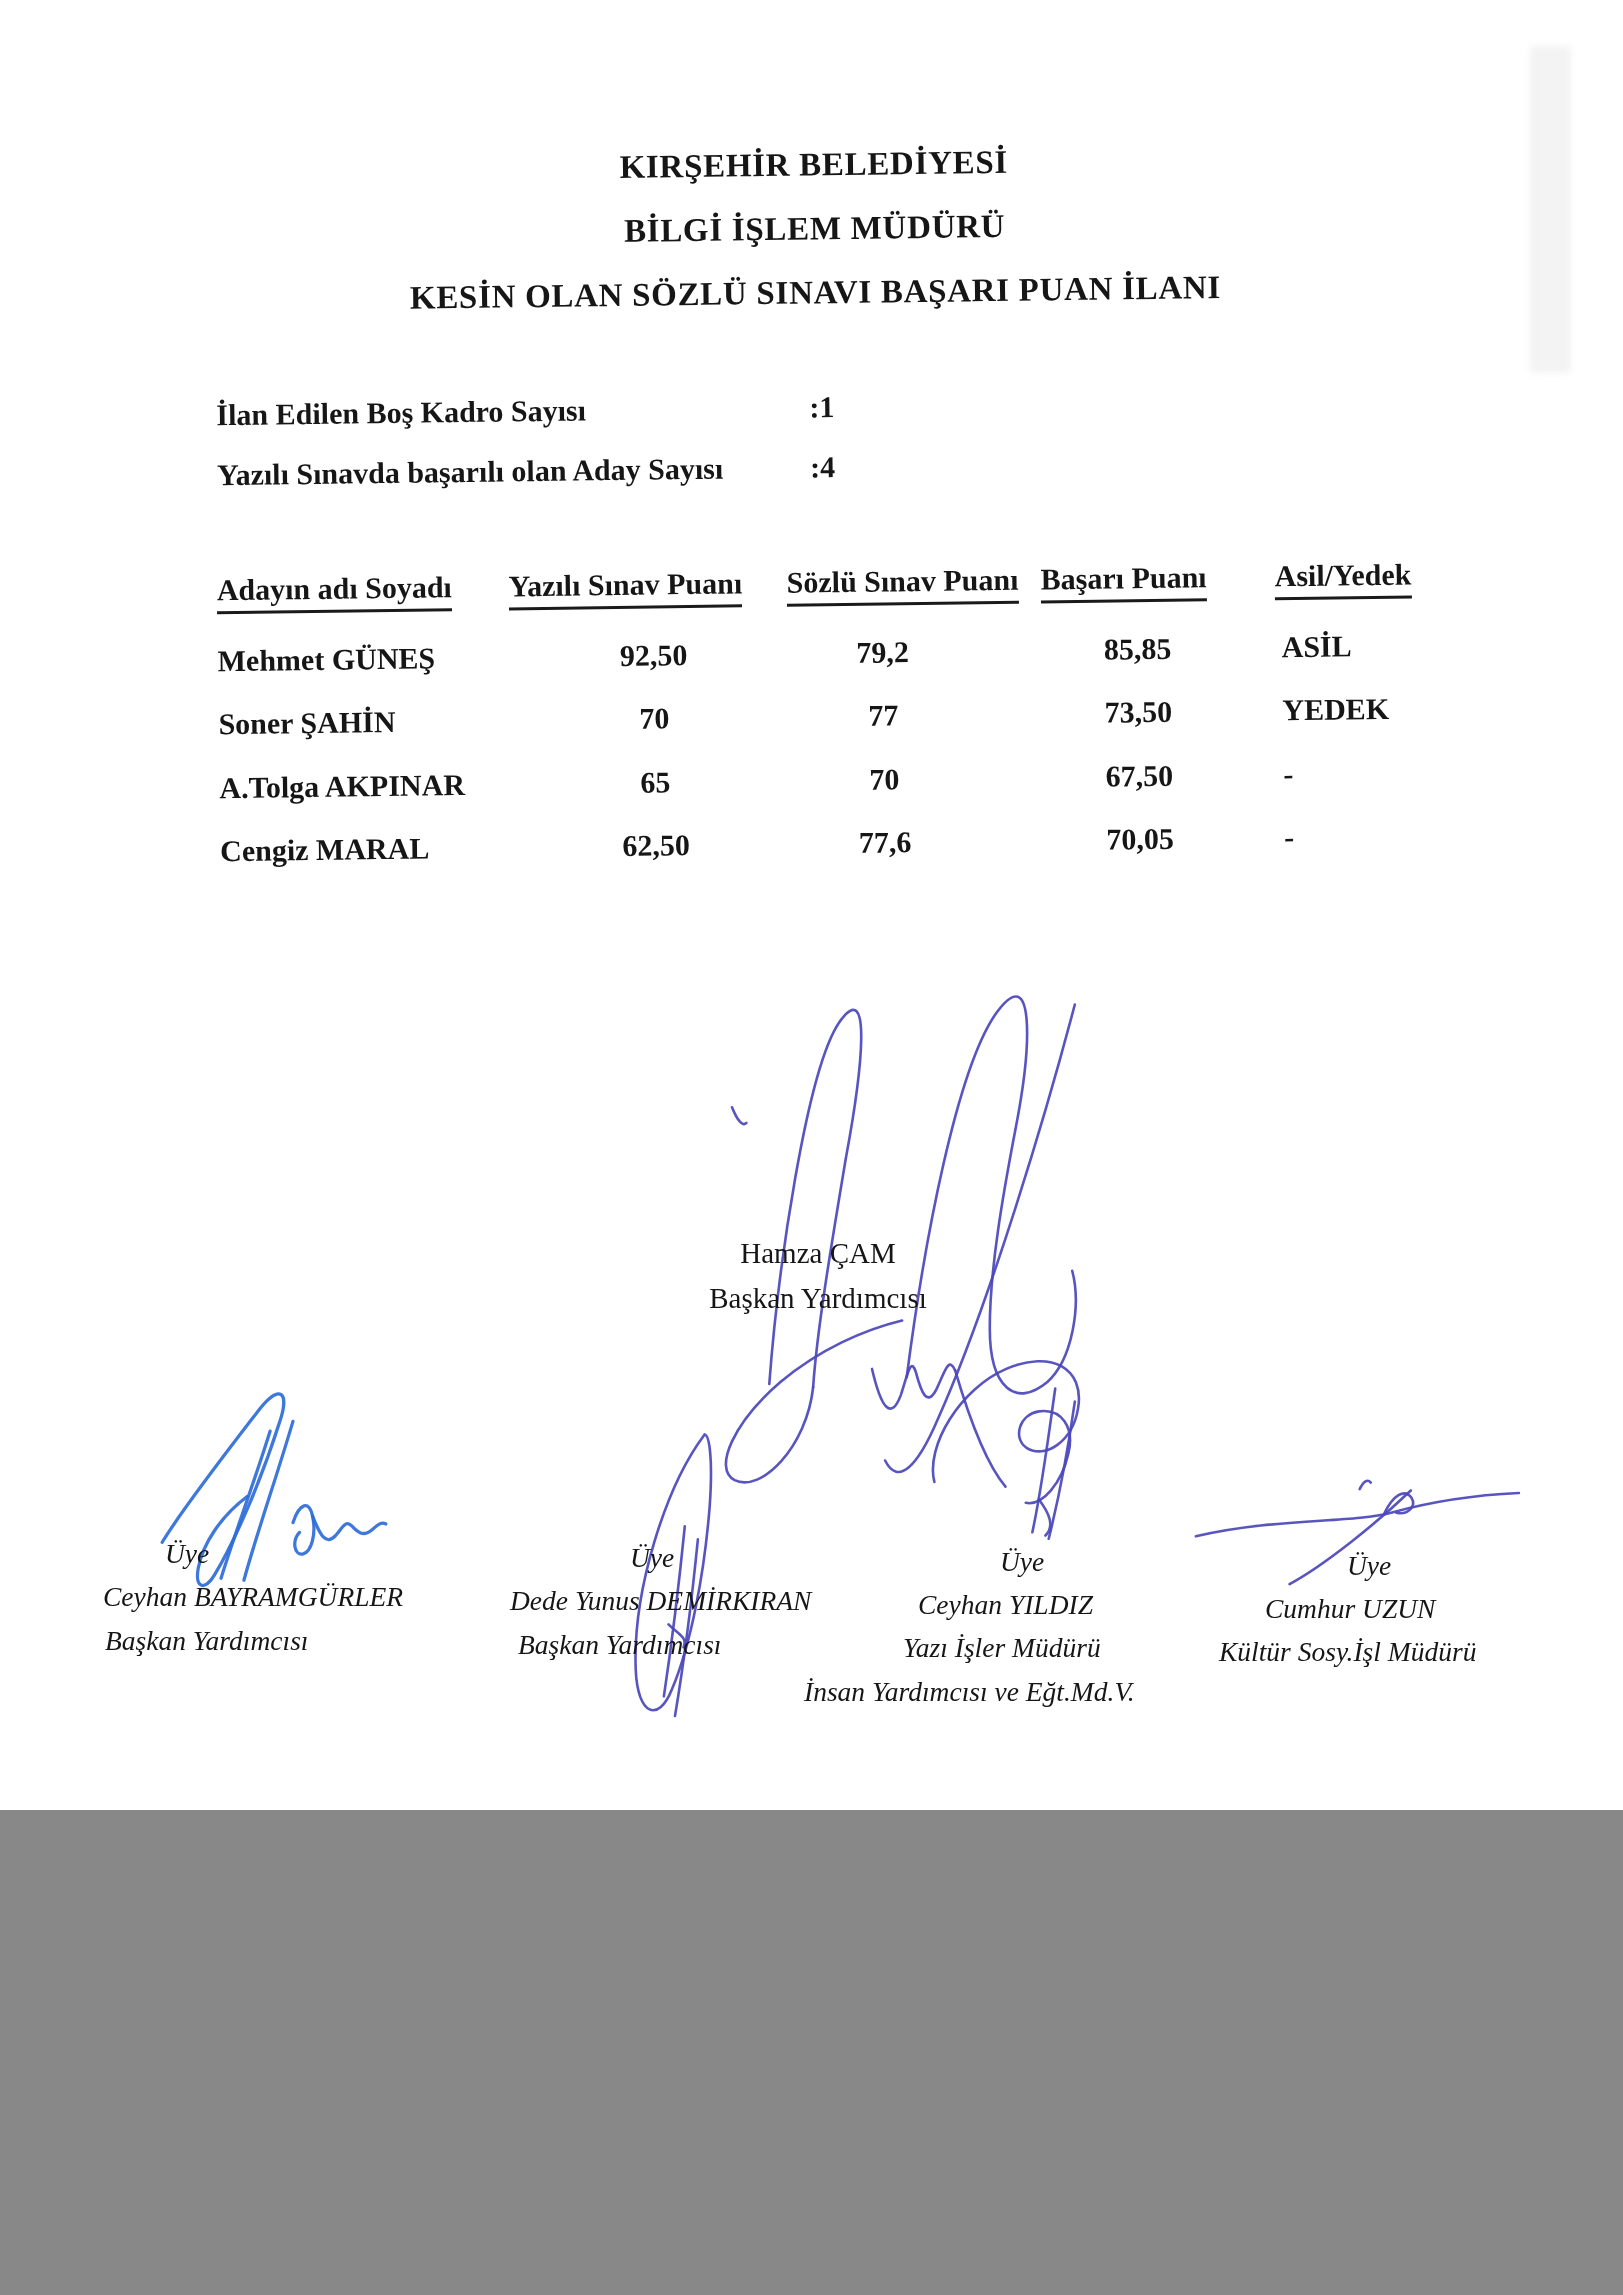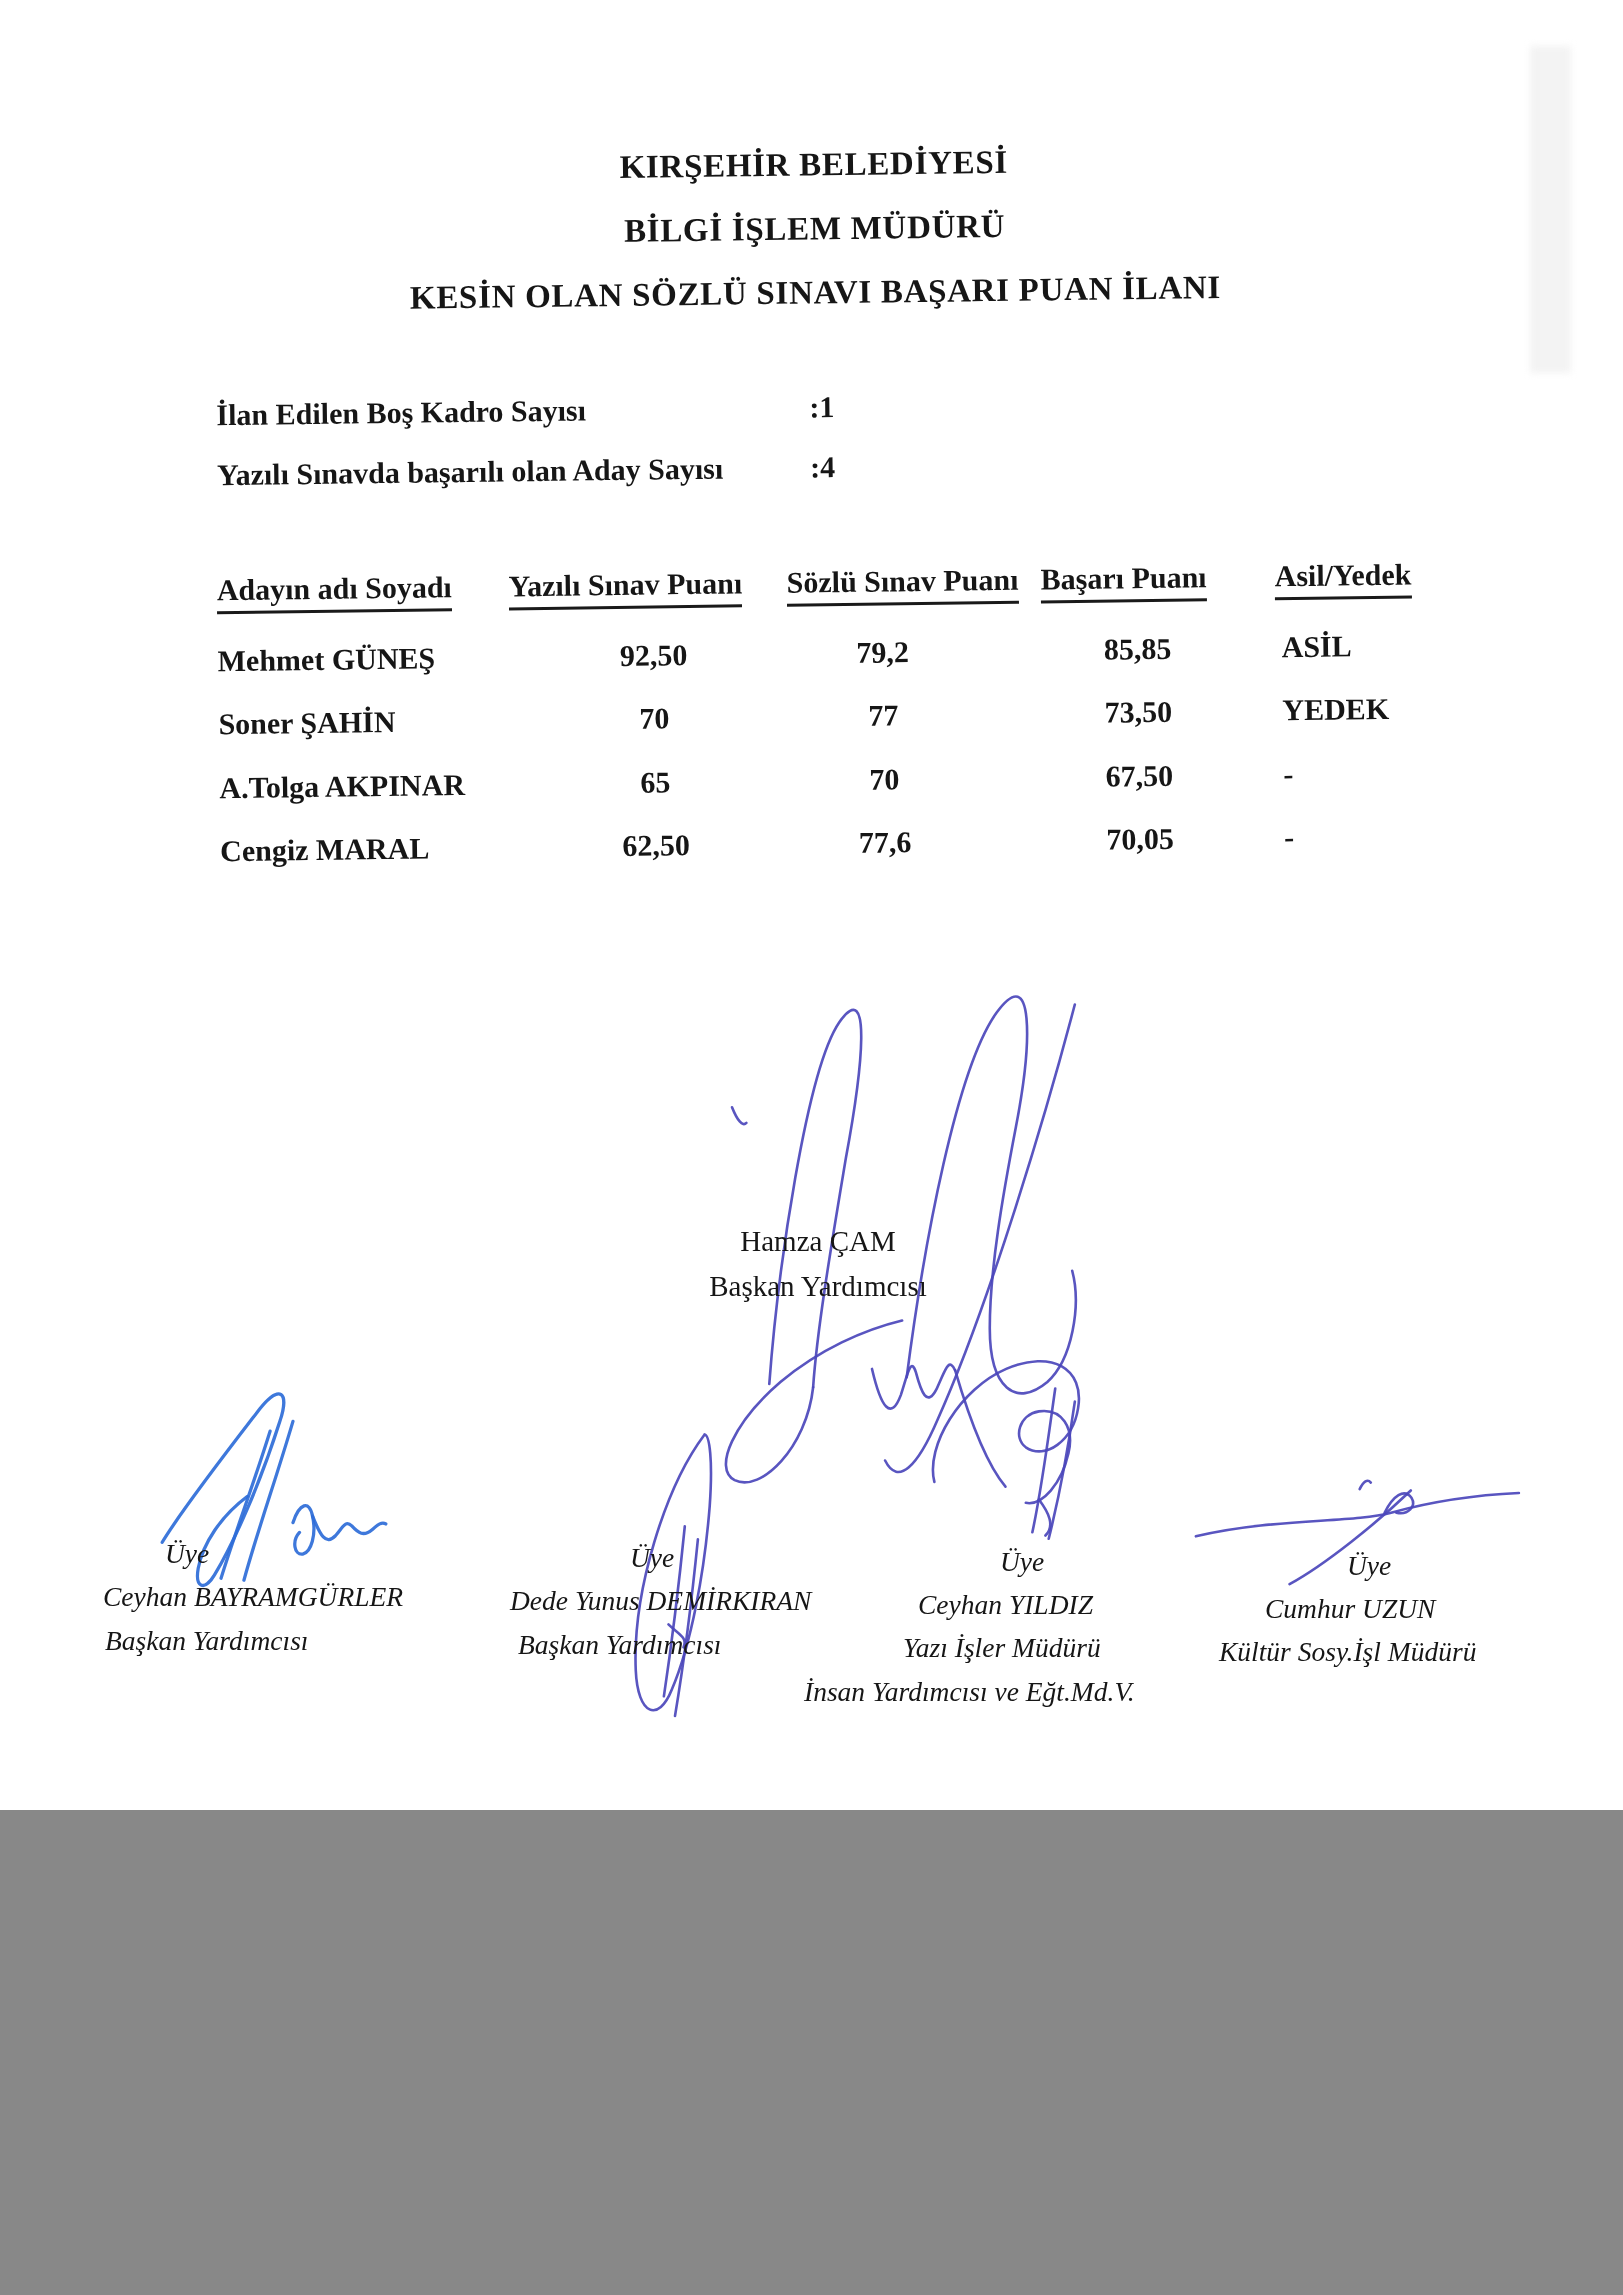--- a/index.html
+++ b/index.html
@@ -29,21 +29,21 @@
   .td{font-size:30px;font-weight:bold;}
   .row-h{top:576px}
   .row-0{top:647px}.row-1{top:710px}.row-2{top:774px}.row-3{top:837px}
   .h-name{left:209px}.h-written{left:501px}.h-oral{left:779px}.h-success{left:1033px}.h-status{left:1267px}
   .c-name{left:209px}
   .c-written{left:514px;width:262px;text-align:center}
   .c-oral{left:743px;width:262px;text-align:center}
   .c-success{left:998px;width:262px;text-align:center}
   .c-status{left:1273px}
   
-  .sig-text{font-size:29px;}
+  .sig-text{font-size:29px;margin-top:12px;}
   .member-text{font-size:27.5px;font-style:italic;}
   .chair-block{left:615px;top:1219px;width:406px;text-align:center;line-height:45px;}
   .sig-svg{position:absolute;overflow:visible;}
   .sig-svg path{fill:none;stroke-linecap:round;stroke-linejoin:round;opacity:0.92;}
   
   .footer{left:1389px;top:2126px;font-family:Liberation Mono, monospace;
           font-size:25px;color:#4c1d95;margin-left:32px;}
   .footer b{font-weight:bold;}
   
   .artifact{left:1530px;top:46px;width:41px;height:327px;background:#f3f3f3;

